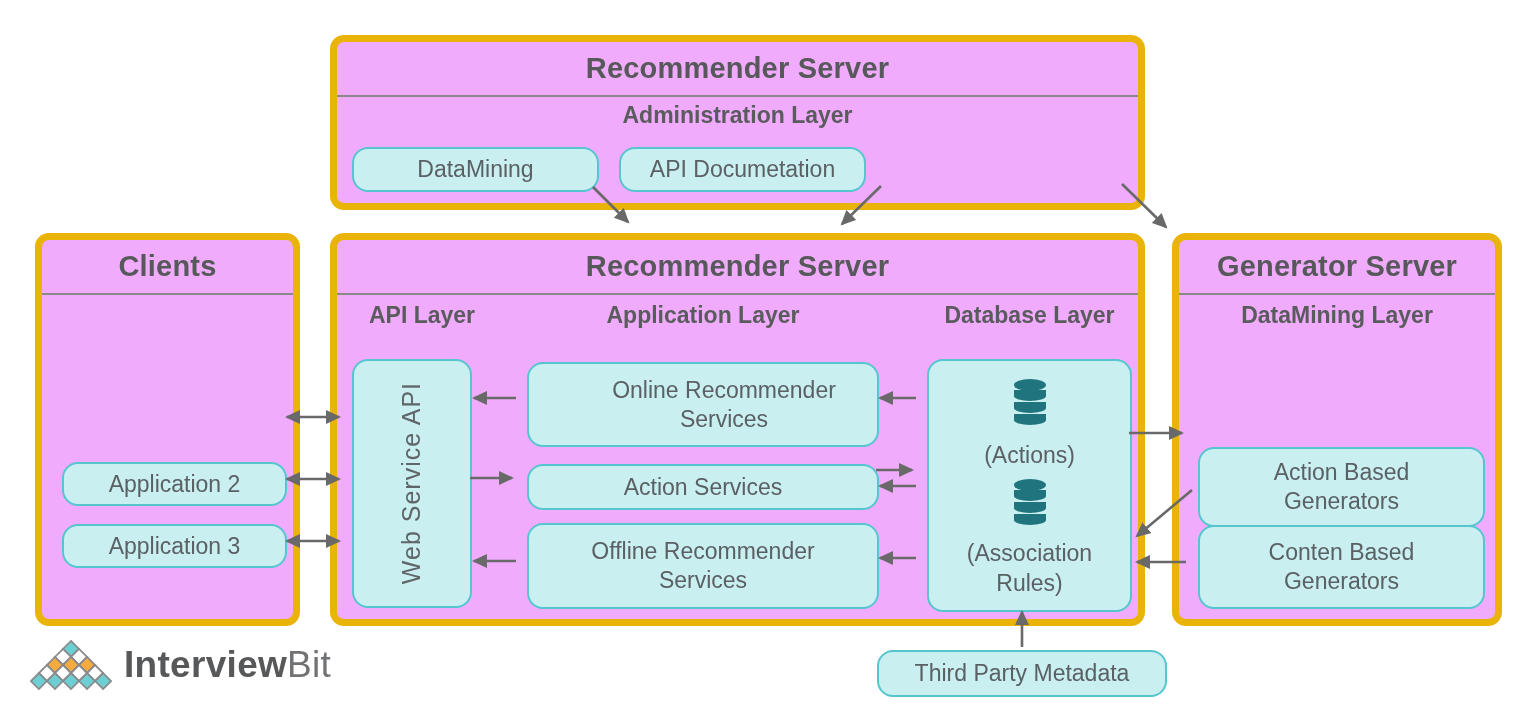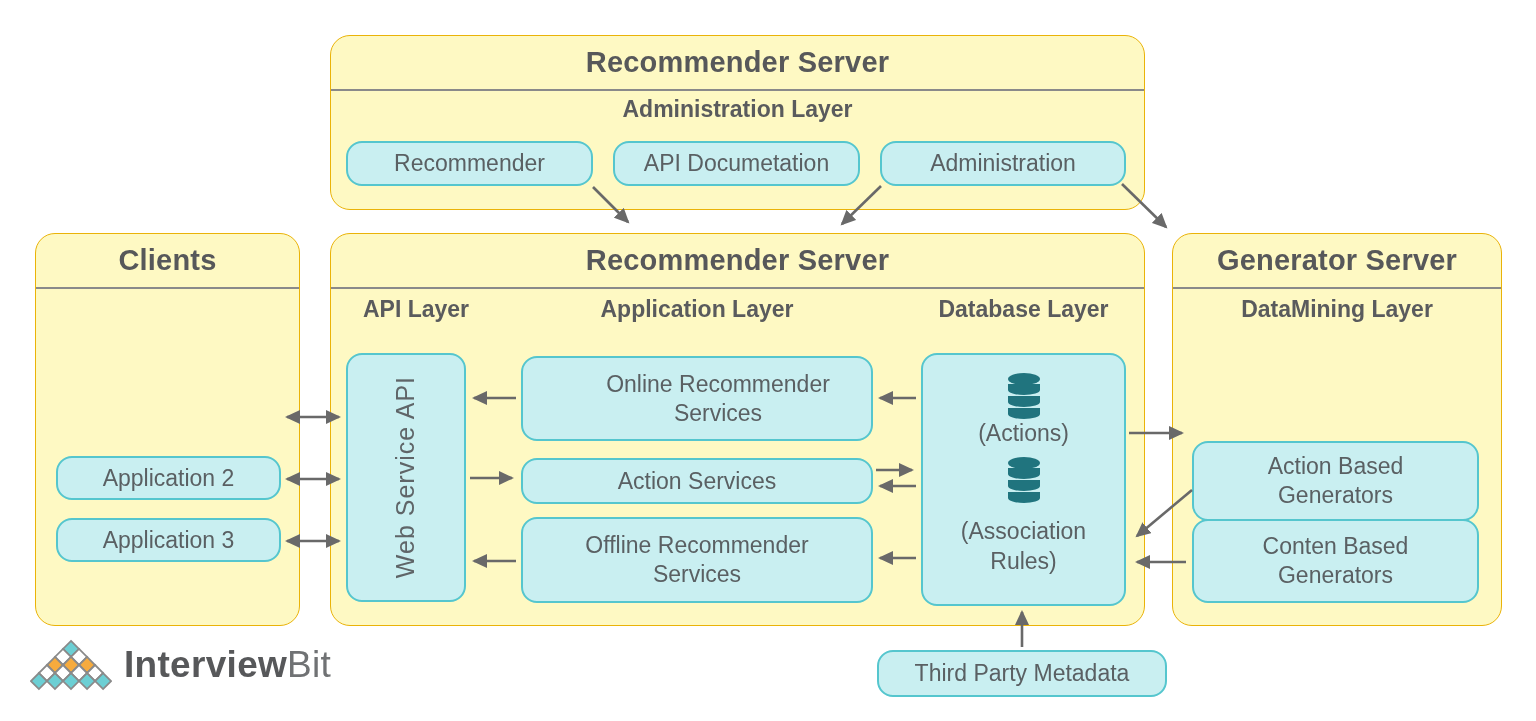--- a/index.html
+++ b/index.html
@@ -1,21 +1,21 @@
 <!DOCTYPE html>
 <html><head>
 <meta charset="utf-8">
 <style>
   html,body{margin:0;padding:0;background:#ffffff;}
   .canvas{
     position:relative;width:1536px;height:721px;background:#ffffff;
     font-family:"Liberation Sans",sans-serif;color:#58595b;overflow:hidden;
   }
   .outer-box{
-    position:absolute;background:#fef9c3;border:1px solid #eab308;border-radius:20px;
+    position:absolute;background:#f0abfc;border:7px solid #eab308;border-radius:14px;
     box-sizing:border-box;
   }
   .box-header{
     height:53px;border-bottom:2px solid #8a8a8a;display:flex;align-items:center;justify-content:center;
     font-size:29px;font-weight:700;color:#57585a;letter-spacing:.2px;
   }
   .layer-label{
     position:absolute;top:62px;text-align:center;font-size:23px;font-weight:700;color:#5a5b5d;
   }
   .pill{
@@ -38,23 +38,22 @@
   .logo-light{font-weight:400;color:#707274;}
 </style>
 </head>
 <body>
 
 <div class="canvas">
 
   <div class="outer-box" style="left:330px;top:35px;width:815px;height:175px;">
     <div class="box-header">Recommender Server</div>
     <div class="layer-label" style="left:0;width:100%;top:60px;">Administration Layer</div>
-    <div class="pill" style="left:15px;top:105px;width:247px;height:45px;">Recommender</div>
+    <div class="pill" style="left:15px;top:105px;width:247px;height:45px;">DataMining</div>
     <div class="pill" style="left:282px;top:105px;width:247px;height:45px;">API Documetation</div>
-    <div class="pill" style="left:549px;top:105px;width:246px;height:45px;">Administration</div>
   </div>
 
   <div class="outer-box" style="left:35px;top:233px;width:265px;height:393px;">
     <div class="box-header">Clients</div>
     <div class="pill" style="left:20px;top:222px;width:225px;height:44px;">Application 2</div>
     <div class="pill" style="left:20px;top:284px;width:225px;height:44px;">Application 3</div>
   </div>
 
   <div class="outer-box" style="left:330px;top:233px;width:815px;height:393px;">
     <div class="box-header">Recommender Server</div>
@@ -76,21 +75,21 @@
       <span class="wrap" style="max-width:270px;">Offline Recommender Services</span>
     </div>
 
     <div class="pill db-box" style="left:590px;top:119px;width:205px;height:253px;">
       <svg width="36" height="46" viewBox="0 0 36 46">
         <ellipse cx="18" cy="6" rx="16" ry="6" fill="#20747e"></ellipse>
         <path d="M2 11 h32 v6 a16 5 0 0 1 -32 0 z" fill="#20747e"></path>
         <path d="M2 23 h32 v6 a16 5 0 0 1 -32 0 z" fill="#20747e"></path>
         <path d="M2 35 h32 v6 a16 5 0 0 1 -32 0 z" fill="#20747e"></path>
       </svg>
-      <div class="db-label" style="margin-top:0;">(Actions)</div>
+      <div class="db-label" style="margin-top:16px;">(Actions)</div>
       <svg width="36" height="46" viewBox="0 0 36 46" style="margin-top:8px;">
         <ellipse cx="18" cy="6" rx="16" ry="6" fill="#20747e"></ellipse>
         <path d="M2 11 h32 v6 a16 5 0 0 1 -32 0 z" fill="#20747e"></path>
         <path d="M2 23 h32 v6 a16 5 0 0 1 -32 0 z" fill="#20747e"></path>
         <path d="M2 35 h32 v6 a16 5 0 0 1 -32 0 z" fill="#20747e"></path>
       </svg>
       <div class="db-label" style="margin-top:14px;">(Association Rules)</div>
     </div>
   </div>
 

